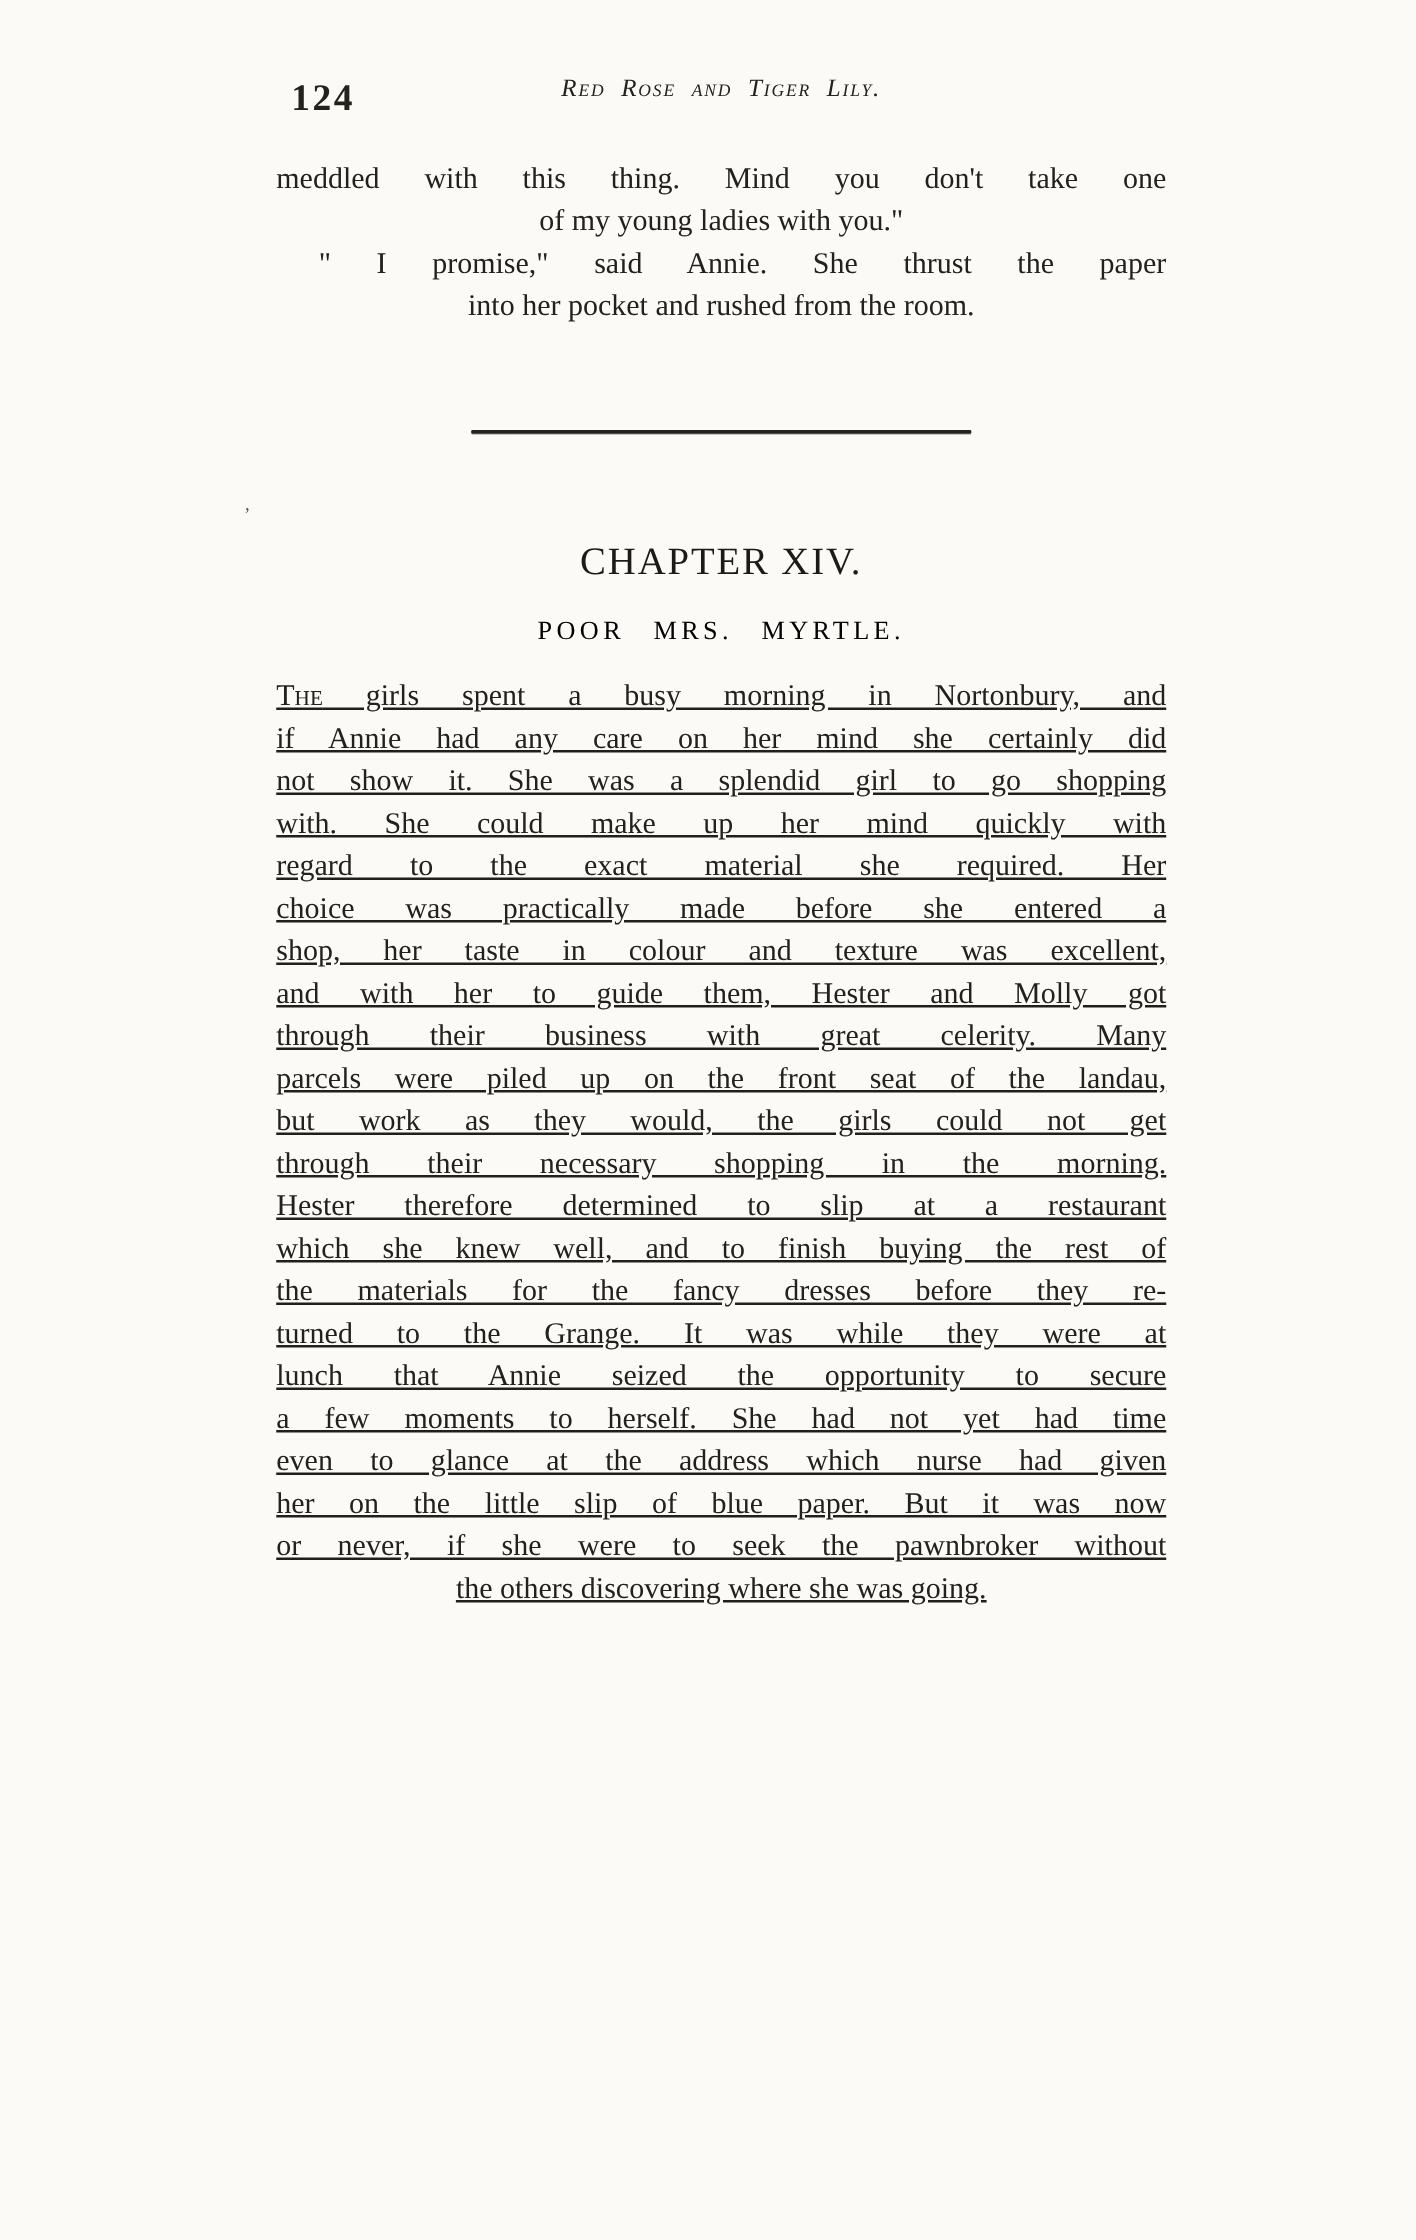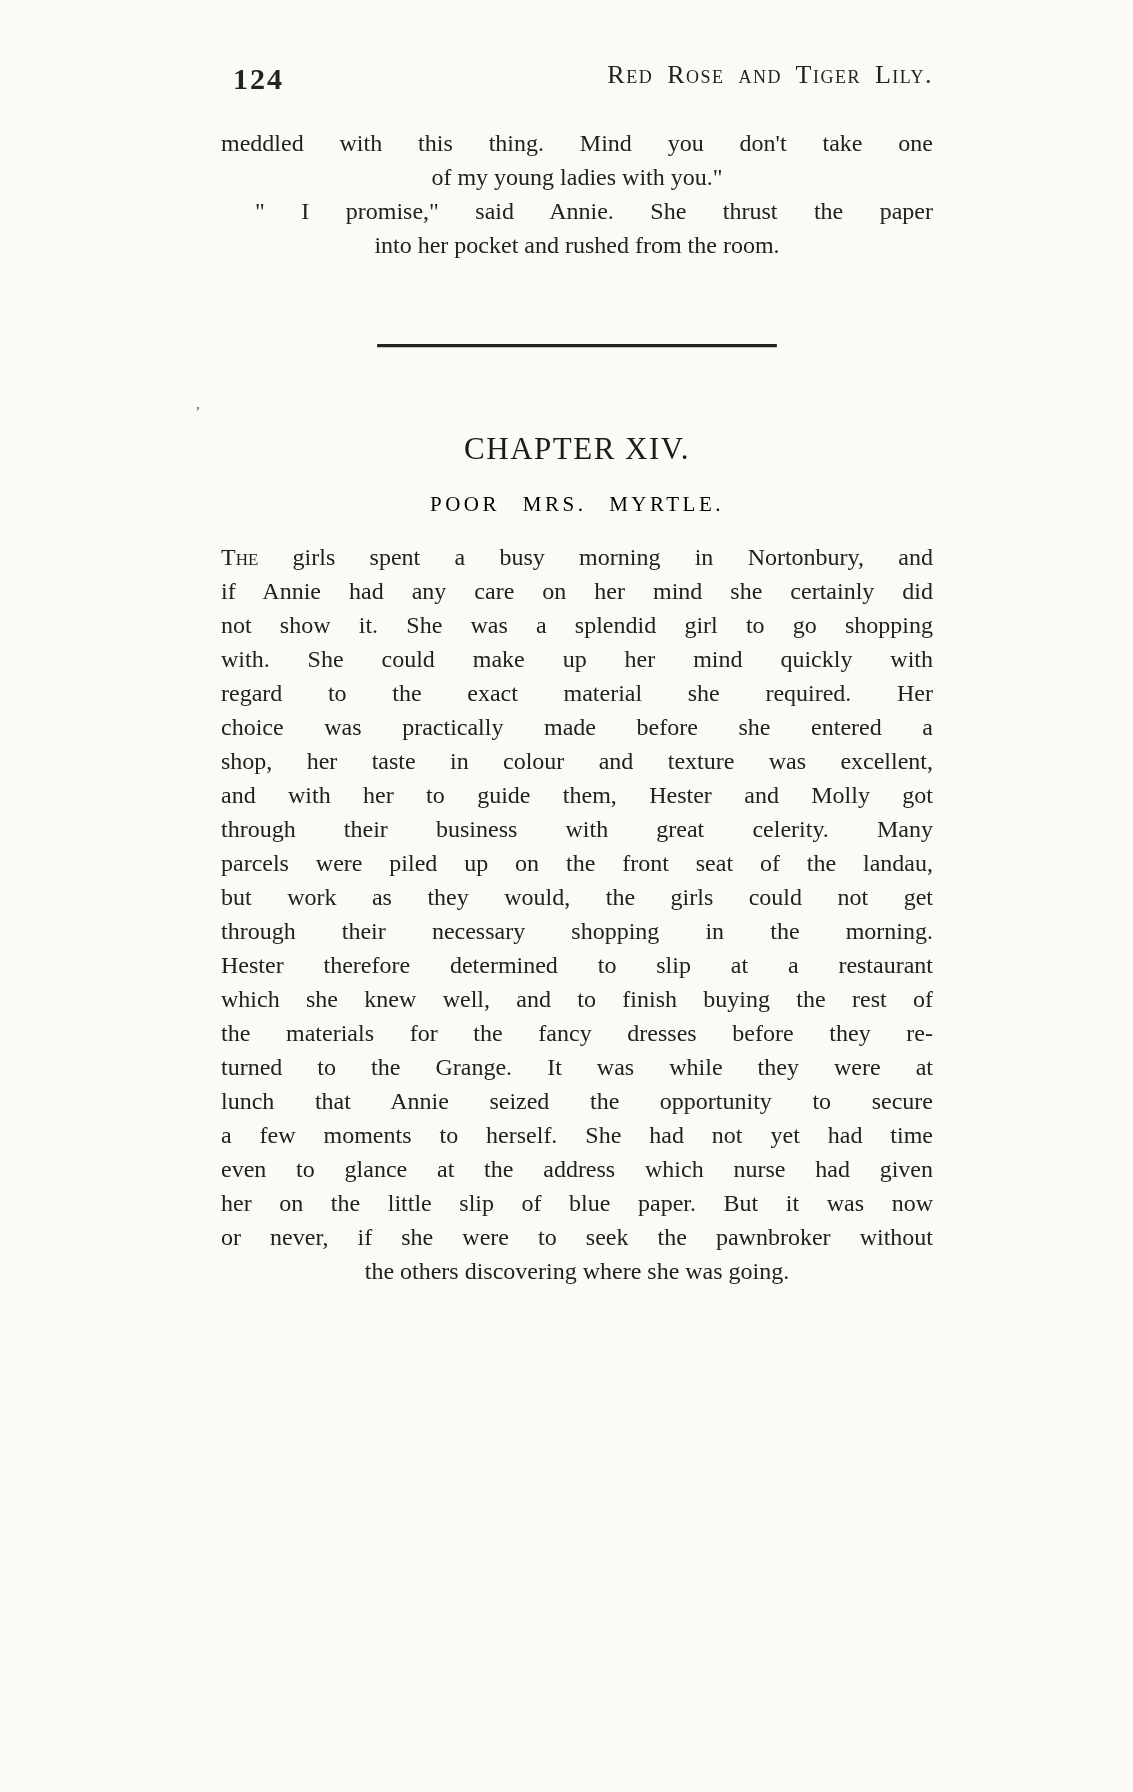--- a/index.html
+++ b/index.html
@@ -32,23 +32,24 @@
     position: absolute;
     left: 12px;
     top: 2px;
     font-size: 30px;
     font-weight: 700;
     letter-spacing: 2px;
     color: #24221d;
   }
   .running-title {
     display: block;
-    text-align: right;
+    text-align: center;
+    font-style: italic;
     font-variant: small-caps;
-    font-size: 26px;
+    font-size: 20px;
     letter-spacing: 1.5px;
     word-spacing: 6px;
     color: #24221d;
   }
   
   .para { margin: 0; }
   .line {
     font-size: 24px;
     line-height: 34px;
     text-align: justify;
@@ -82,21 +83,21 @@
   }
   .chapter-subtitle {
     margin: 25px 0 0 0;
     text-align: center;
     font-size: 21px;
     font-weight: 400;
     letter-spacing: 3.5px;
     word-spacing: 14px;
     color: #000000;
   }
-  .body-para { margin-top: 23px; }
+  .body-para { margin-top: 23px; text-decoration: underline; }
   .lead-word { font-variant: small-caps; }
   
   .speck {
     position: absolute;
     left: 196px;
     top: 396px;
     font-size: 15px;
     color: #55524b;
   }
 </style>

